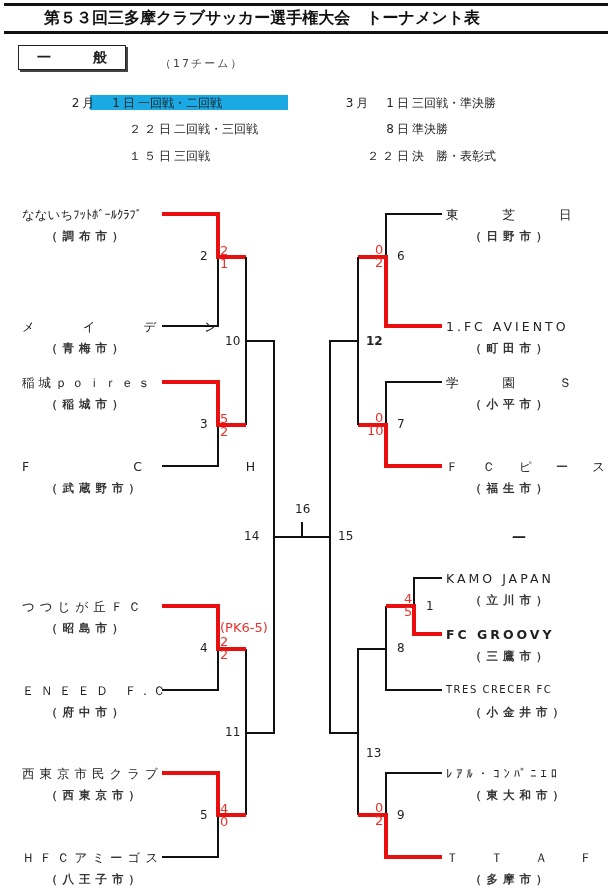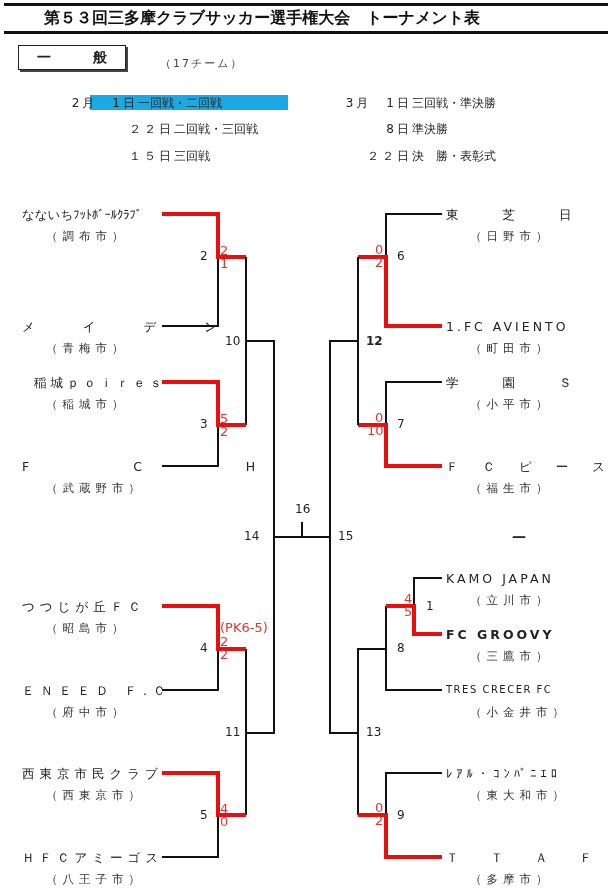--- a/index.html
+++ b/index.html
@@ -12,21 +12,21 @@
                   border: 1px solid #222; box-shadow: 2px 2px 0 #444; font-weight: bold; font-size: 14px;
                   display: flex; justify-content: space-between; align-items: center; padding: 0 18px; box-sizing: border-box; }
   #team-count { position: absolute; left: 160px; top: 56px; font-size: 11px; color: #444; letter-spacing: 2px; }
   .sched { position: absolute; font-size: 12px; color: #222; white-space: nowrap; }
   .sched .d { display: inline-block; text-align: right; width: 80px; letter-spacing: 3px; }
   .sched .e { display: inline-block; }
   #sched-hl { position: absolute; left: 90px; top: 95px; width: 198px; height: 15px; background: #1aa9e3; }
   .team { position: absolute; font-size: 12.5px; white-space: nowrap; color: #222; }
   .team.l { left: 22px; width: 138px; display: flex; justify-content: space-between; }
   .team.r { left: 446px; width: 136px; display: flex; justify-content: space-between; }
-  .city { position: absolute; font-size: 11.5px; font-weight: normal; color: #333; letter-spacing: 5px; white-space: nowrap; }
+  .city { position: absolute; font-size: 11.5px; font-weight: bold; color: #333; letter-spacing: 5px; white-space: nowrap; }
   .city.l { left: 46px; }
   .city.r { left: 470px; }
   .mno { position: absolute; font-size: 12px; color: #222; }
   .sc { position: absolute; font-size: 13px; color: #e8322e; line-height: 13px; }
   svg { position: absolute; left: 0; top: 0; }
 </style>
 </head>
 <body>
 
 <div class="rule" style="top:3px;"></div>
@@ -89,21 +89,21 @@
 
 <div class="team l" style="top:207px;">
     <span>なないちﾌｯﾄﾎﾞｰﾙｸﾗﾌﾞ</span>
   </div>
 <div class="city l" style="top:229px;">（調布市）</div>
 <div class="team l" style="top:319px;">
     <span style="letter-spacing:22px;">メ イ デ ン</span>
   </div>
 <div class="city l" style="top:341px;">（青梅市）</div>
 <div class="team l" style="top:375px;">
-    <span style="letter-spacing:4px;margin-left:12px;">稲城ｐｏｉｒｅｓ</span>
+    <span style="letter-spacing:4px;">稲城ｐｏｉｒｅｓ</span>
   </div>
 <div class="city l" style="top:397px;">（稲城市）</div>
 <div class="team l" style="top:459px;">
     <span style="letter-spacing:50px;">F C H</span>
   </div>
 <div class="city l" style="top:481px;">（武蔵野市）</div>
 <div class="team l" style="top:599px;">
     <span style="letter-spacing:5px;">つつじが丘ＦＣ</span>
   </div>
 <div class="city l" style="top:621px;text-align:right;">（昭島市）</div>
@@ -162,21 +162,21 @@
 <div class="mno" style="left:200px;top:249px;">2</div>
 <div class="mno" style="left:200px;top:417px;">3</div>
 <div class="mno" style="left:200px;top:641px;">4</div>
 <div class="mno" style="left:200px;top:808px;">5</div>
 <div class="mno" style="left:225px;top:334px;">10</div>
 <div class="mno" style="left:225px;top:725px;">11</div>
 <div class="mno" style="left:244px;top:529px;">14</div>
 <div class="mno" style="left:295px;top:502px;">16</div>
 <div class="mno" style="left:338px;top:529px;">15</div>
 <div class="mno" style="left:366px;top:334px;font-weight:bold;">12</div>
-<div class="mno" style="left:366px;top:725px;">13</div>
+<div class="mno" style="left:366px;top:746px;">13</div>
 <div class="mno" style="left:397px;top:249px;">6</div>
 <div class="mno" style="left:397px;top:417px;">7</div>
 <div class="mno" style="left:397px;top:641px;">8</div>
 <div class="mno" style="left:397px;top:808px;">9</div>
 <div class="mno" style="left:426px;top:599px;">1</div>
 
 <div class="sc" style="left:220px;top:244px;">2</div>
 <div class="sc" style="left:220px;top:257px;">1</div>
 <div class="sc" style="left:220px;top:412px;">5</div>
 <div class="sc" style="left:220px;top:425px;">2</div>

